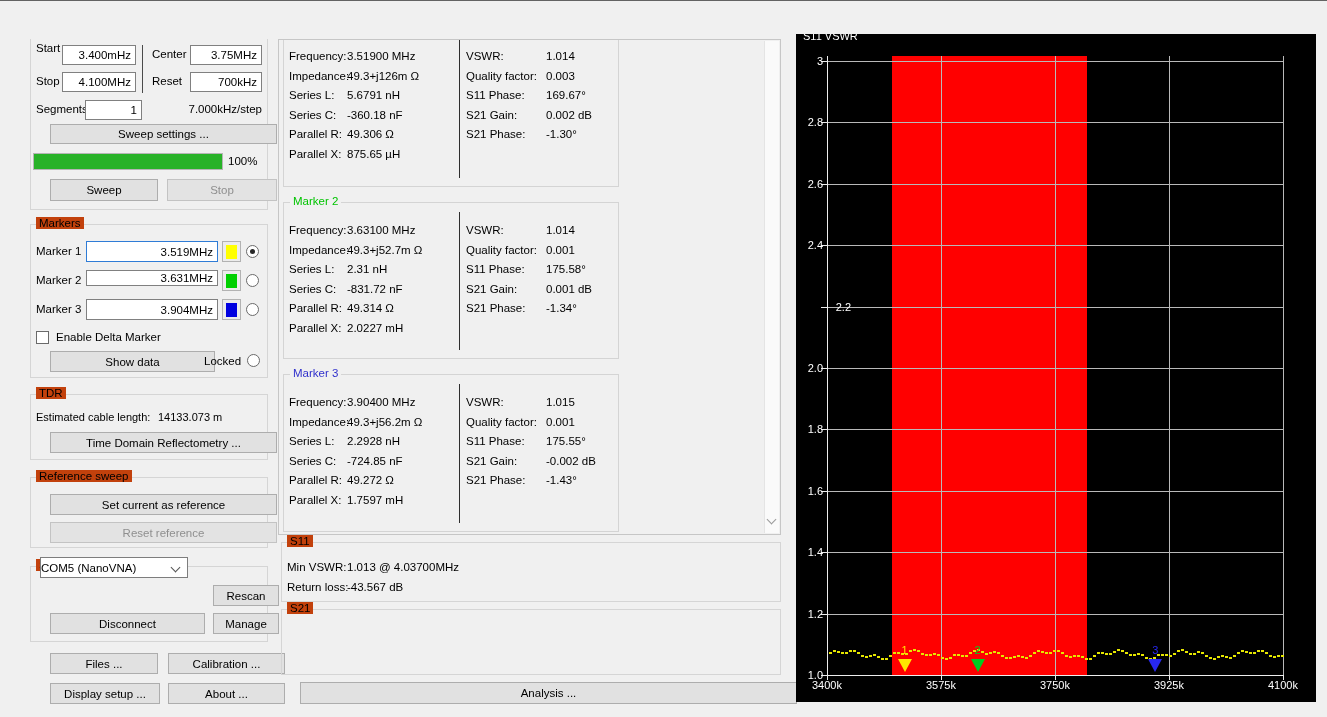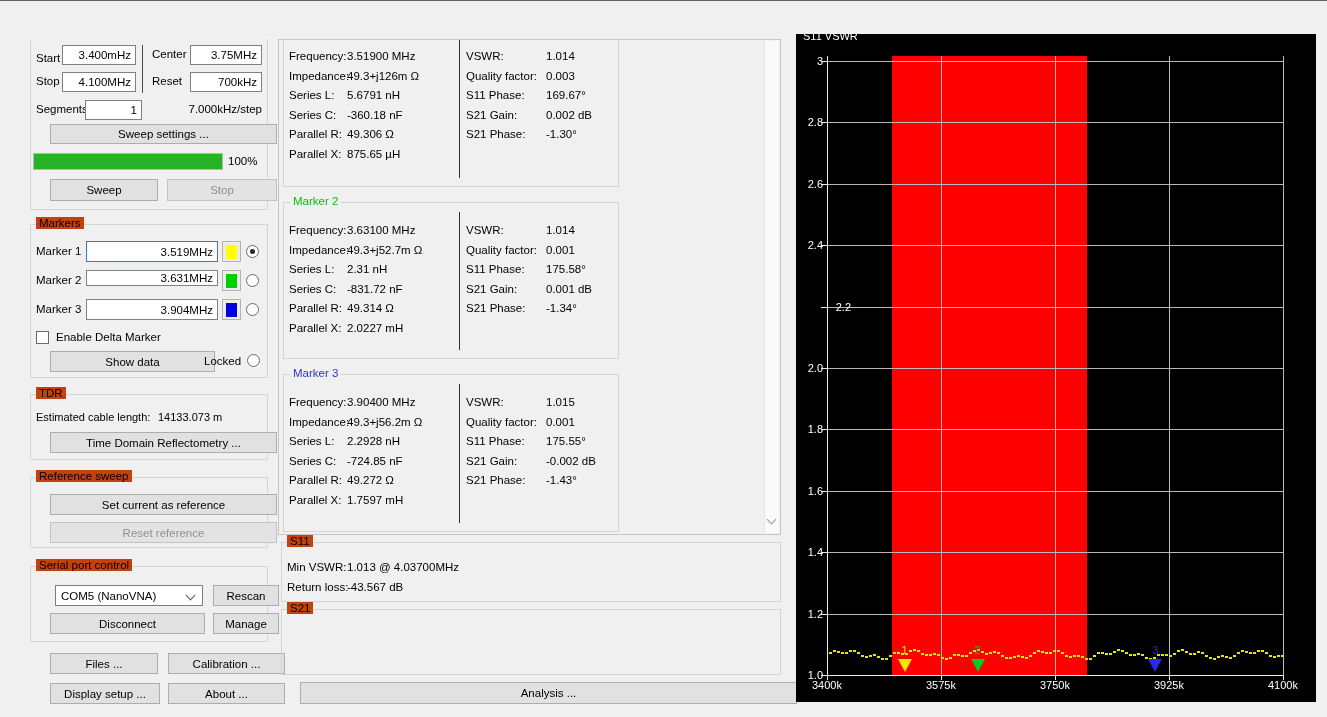--- a/index.html
+++ b/index.html
@@ -36,22 +36,22 @@
              box-sizing:border-box;display:flex;align-items:center;justify-content:center;}
   .swatch-inner{width:11px;height:14px;}
   .vline{position:absolute;width:1px;background:#4a4a4a;}
   .chev{display:inline-block;width:6px;height:6px;border-right:1.5px solid #555;border-bottom:1.5px solid #555;
         transform:rotate(45deg);}
   
   #progress{position:absolute;left:33px;top:152px;width:190px;height:17px;background:#e6e6e6;
             border:1px solid #b5b5b5;box-sizing:border-box;}
   #progress-fill{height:100%;background:#28b228;width:0;}
   
-  #combo{position:absolute;left:40px;top:584px;width:148px;height:21px;background:#fff;
-         border:1px solid #7d7d7d;box-sizing:border-box;display:flex;align-items:center;padding-left:5px;margin-left:15px;}
+  #combo{position:absolute;left:40px;top:556px;width:148px;height:21px;background:#fff;
+         border:1px solid #7d7d7d;box-sizing:border-box;display:flex;align-items:center;}
   #combo .chev{position:absolute;right:8px;top:6px;}
   
   #midpanel{position:absolute;left:278px;top:38px;width:503px;height:496px;border:1px solid #c6c6c6;
             box-sizing:border-box;overflow:hidden;background:#f0f0f0;}
   .minfo{position:absolute;border:1px solid #d4d4d4;box-sizing:border-box;width:336px;left:4px;}
   .minfo-title{position:absolute;top:-8px;left:6px;background:#f0f0f0;padding:0 3px;font-size:11.5px;}
   .vsep{position:absolute;left:175px;top:9px;bottom:8px;width:1px;background:#2e2e2e;}
   .col{position:absolute;line-height:19.5px;white-space:nowrap;}
   .col-left{left:5px;} .col-right{left:182px;}
   .col-left .lbl{display:inline-block;width:58px;}
@@ -77,21 +77,21 @@
   .cmark-num{position:absolute;color:#fff;font-size:11px;width:20px;text-align:center;}
 </style>
 </head>
 <body>
 
 <div id="window">
 
 
   <div class="groupbox" style="left:30px;top:38px;width:238px;height:171px;border-top:none;"></div>
 
-  <div class="lab" style="left:36px;top:51px;">Start</div>
+  <div class="lab" style="left:36px;top:41px;">Start</div>
   <input class="tinput" style="left: 62px; top: 44px; width: 74px; height: 20px;" value="3.400mHz">
   <div class="lab" style="left:36px;top:74px;">Stop</div>
   <input class="tinput" style="left: 62px; top: 71px; width: 74px; height: 20px;" value="4.100MHz">
   <div class="vline" style="left:142px;top:44px;height:48px;"></div>
   <div class="lab" style="left:152px;top:47px;">Center</div>
   <input class="tinput" style="left: 190px; top: 44px; width: 72px; height: 20px;" value="3.75MHz">
   <div class="lab" style="left:152px;top:74px;">Reset</div>
   <input class="tinput" style="left: 190px; top: 71px; width: 72px; height: 20px;" value="700kHz">
   <div class="lab" style="left:36px;top:102px;">Segments</div>
   <input class="tinput" style="left: 85px; top: 99px; width: 57px; height: 20px;" value="1">

